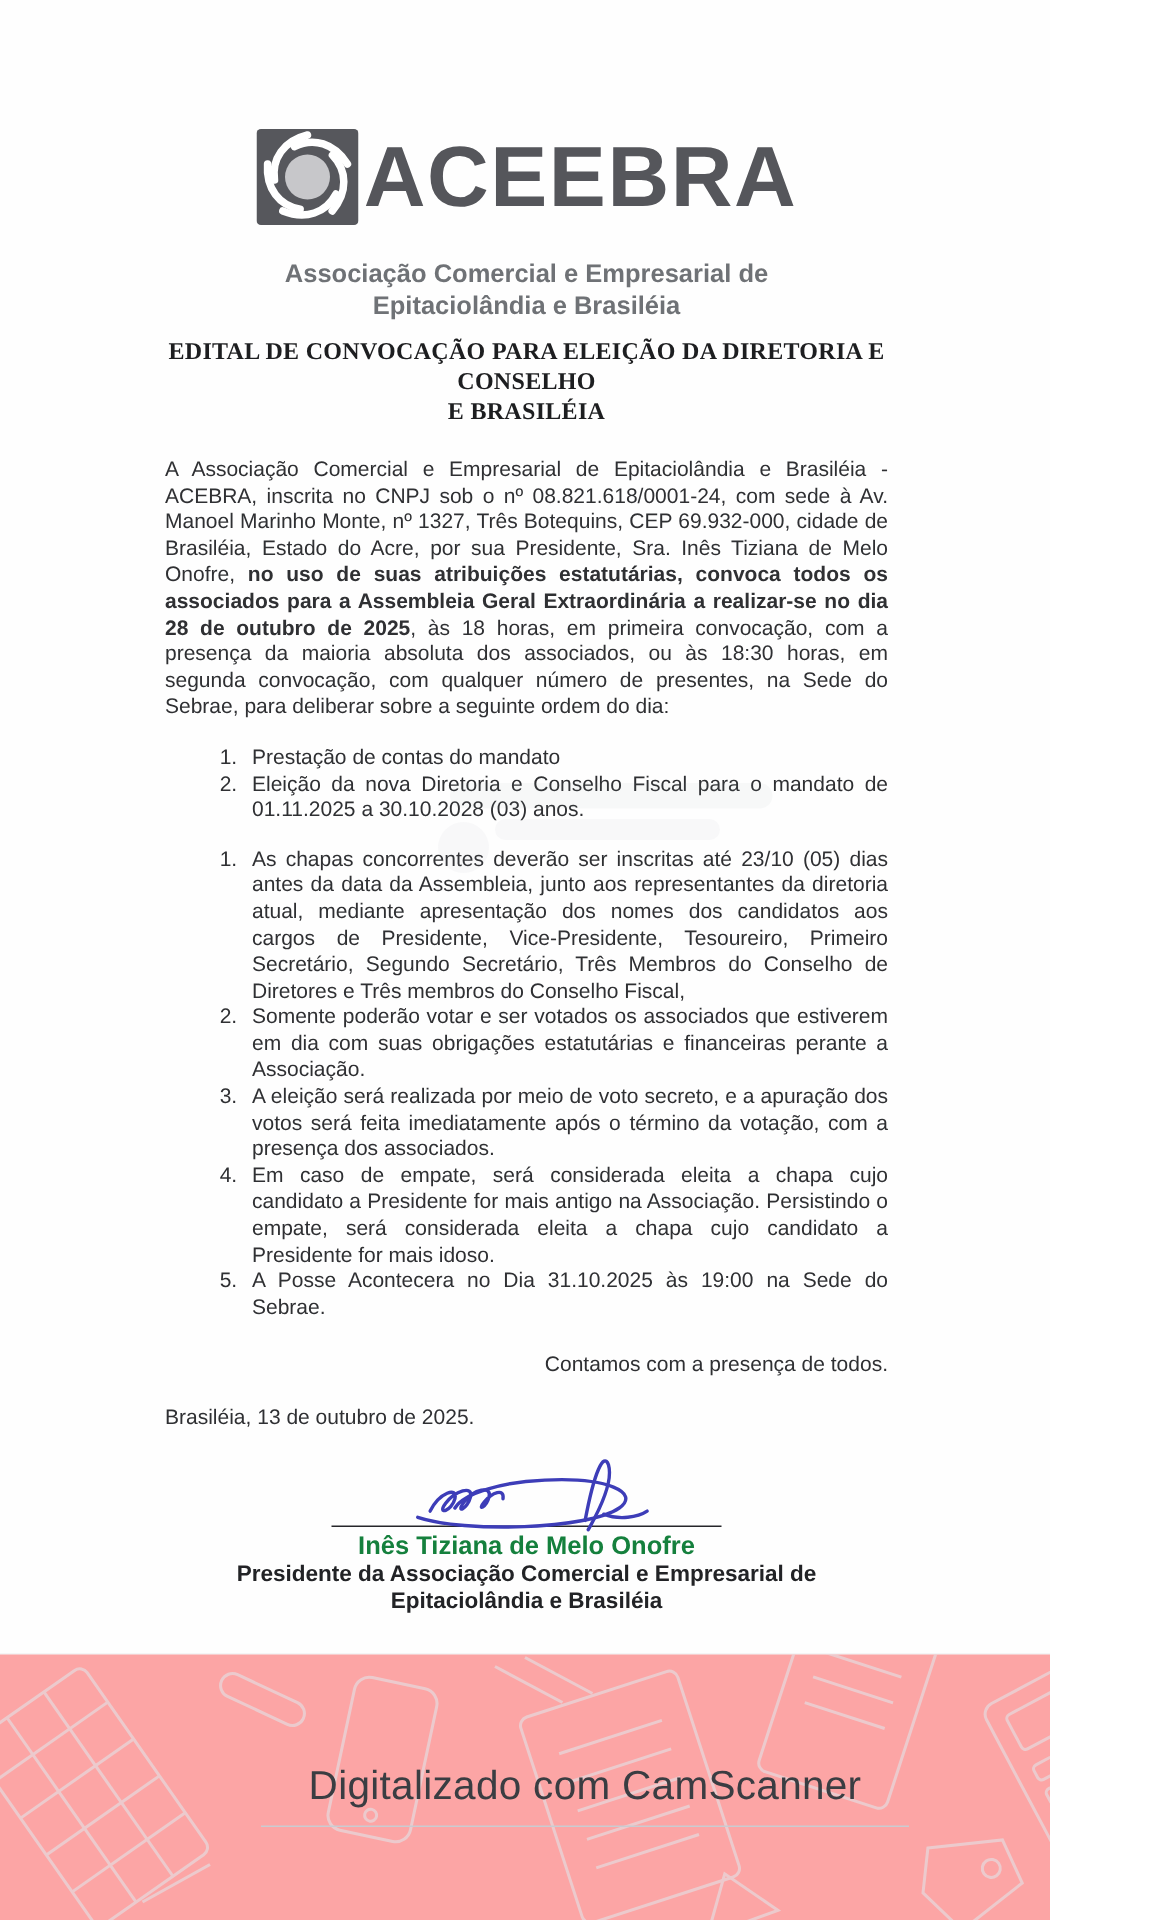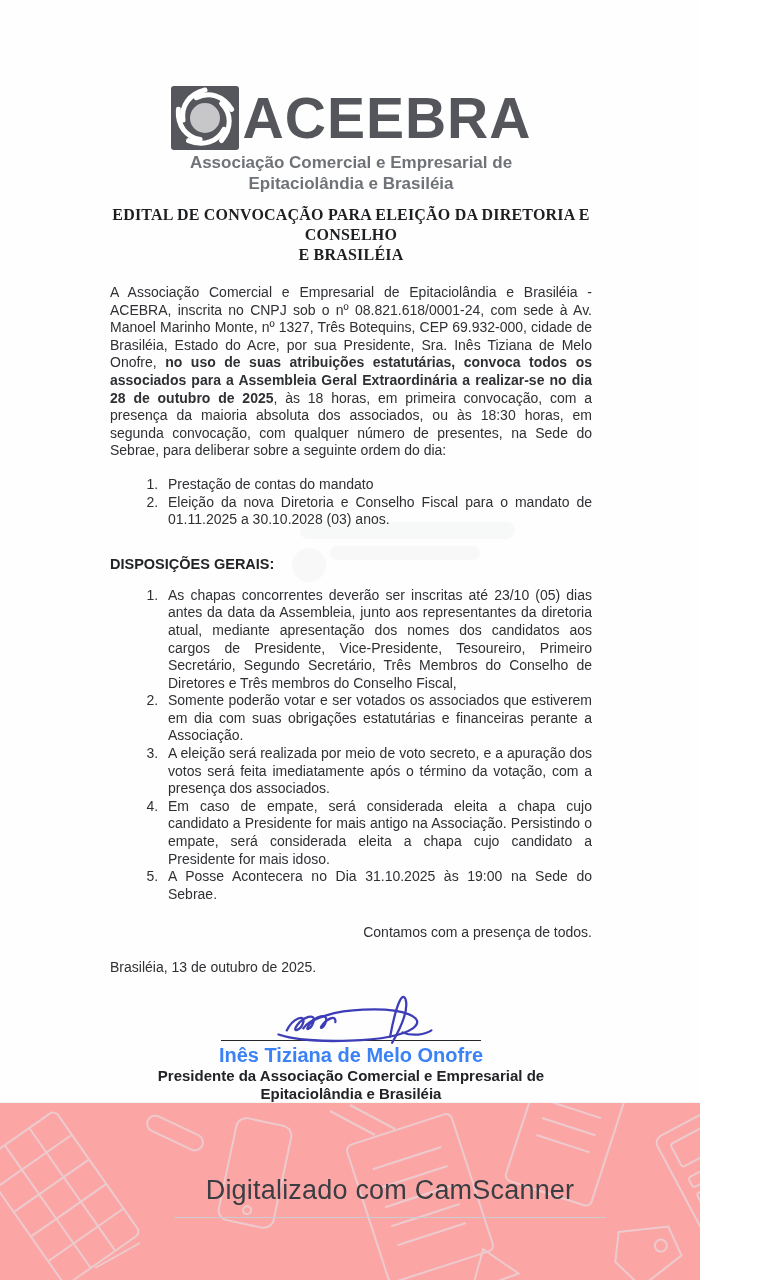--- a/index.html
+++ b/index.html
@@ -4,21 +4,21 @@
 <style>
   html,body{margin:0;padding:0;background:#ffffff;}
   .page{position:relative;width:700px;height:1280px;background:#fefefe;overflow:hidden;
         font-family:"Liberation Sans", sans-serif;color:#2f3033;}
   .content{position:relative;padding:0 108px 0 110px;}
 
   
   .logo-row{display:flex;justify-content:center;align-items:center;margin-top:86px;gap:4px;}
   .logo-icon{width:68px;height:64px;flex:0 0 auto;}
   .brand{font-size:57px;font-weight:bold;letter-spacing:1px;color:#55565b;line-height:1;}
-  .tagline{margin-top:2px;text-align:center;font-weight:bold;color:#6f7276;
+  .tagline{margin-top:22px;text-align:center;font-weight:bold;color:#6f7276;
            font-size:17px;line-height:21px;}
 
   
   .doc-title{margin-top:11px;text-align:center;font-family:"Liberation Serif", serif;
              font-weight:bold;font-size:16px;line-height:20px;color:#1d1e20;letter-spacing:.2px;}
 
   
   .intro{margin-top:19px;font-size:14px;line-height:17.6px;text-align:justify;}
   ol{margin:0;padding:0;}
   .agenda{margin-top:16px;padding-left:52px;font-size:14px;line-height:17.6px;}
@@ -27,21 +27,21 @@
   .general{margin-top:15px;padding-left:52px;font-size:14px;line-height:17.6px;}
   .general li{padding-left:6px;text-align:justify;}
 
   .closing{margin-top:21px;text-align:right;font-size:14px;}
   .dateline{margin-top:19px;text-align:left;font-size:14px;}
 
   
   .sig-wrap{position:relative;margin:8px auto 0;width:260px;height:58px;}
   .sig-ink{position:absolute;left:40px;bottom:-8px;width:190px;height:62px;}
   .sig-line{position:absolute;left:0;right:0;bottom:0;border-bottom:1.6px solid #26262a;}
-  .signer-name{margin-top:3px;text-align:center;font-weight:bold;font-size:20px;color:#3b82f6;}
+  .signer-name{margin-top:3px;text-align:center;font-weight:bold;font-size:17px;color:#15803d;}
   .signer-title{text-align:center;font-weight:bold;font-size:15px;line-height:18px;color:#222326;}
 
   
   .ghost{position:absolute;background:#8d939b;border-radius:10px;}
   .g1{left:300px;top:522px;width:215px;height:17px;opacity:.06;}
   .g2{left:330px;top:546px;width:150px;height:14px;opacity:.05;}
   .g3{left:292px;top:548px;width:34px;height:34px;border-radius:50%;opacity:.05;}
 
   
   .cs-band{position:absolute;left:0;bottom:0;width:780px;height:177px;background:#fca5a5;
@@ -82,21 +82,20 @@
       <div>E BRASILÉIA</div>
     </div>
 
     <p class="intro"><span>A Associação Comercial e Empresarial de Epitaciolândia e Brasiléia - ACEBRA, inscrita no CNPJ sob o nº 08.821.618/0001-24, com sede à Av. Manoel Marinho Monte, nº 1327, Três Botequins, CEP 69.932-000, cidade de Brasiléia, Estado do Acre, por sua Presidente, Sra. Inês Tiziana de Melo Onofre, </span><span style="font-weight: bold;">no uso de suas atribuições estatutárias, convoca todos os associados para a Assembleia Geral Extraordinária a realizar-se no dia 28 de outubro de 2025</span><span>, às 18 horas, em primeira convocação, com a presença da maioria absoluta dos associados, ou às 18:30 horas, em segunda convocação, com qualquer número de presentes, na Sede do Sebrae, para deliberar sobre a seguinte ordem do dia:</span></p>
 
     <ol class="agenda">
       <li>Prestação de contas do mandato</li>
       <li>Eleição da nova Diretoria e Conselho Fiscal para o mandato de 01.11.2025 a 30.10.2028 (03) anos.</li>
     </ol>
 
-    <div class="section-heading">DISPOSIÇÕES GERAIS:</div>
 
     <ol class="general">
       <li>As chapas concorrentes deverão ser inscritas até 23/10 (05) dias antes da data da Assembleia, junto aos representantes da diretoria atual, mediante apresentação dos nomes dos candidatos aos cargos de Presidente, Vice-Presidente, Tesoureiro, Primeiro Secretário, Segundo Secretário, Três Membros do Conselho de Diretores e Três membros do Conselho Fiscal,</li>
       <li>Somente poderão votar e ser votados os associados que estiverem em dia com suas obrigações estatutárias e financeiras perante a Associação.</li>
       <li>A eleição será realizada por meio de voto secreto, e a apuração dos votos será feita imediatamente após o término da votação, com a presença dos associados.</li>
       <li>Em caso de empate, será considerada eleita a chapa cujo candidato a Presidente for mais antigo na Associação. Persistindo o empate, será considerada eleita a chapa cujo candidato a Presidente for mais idoso.</li>
       <li>A Posse Acontecera no Dia 31.10.2025 às 19:00 na Sede do Sebrae.</li>
     </ol>
 
     <div class="closing">Contamos com a presença de todos.</div>

